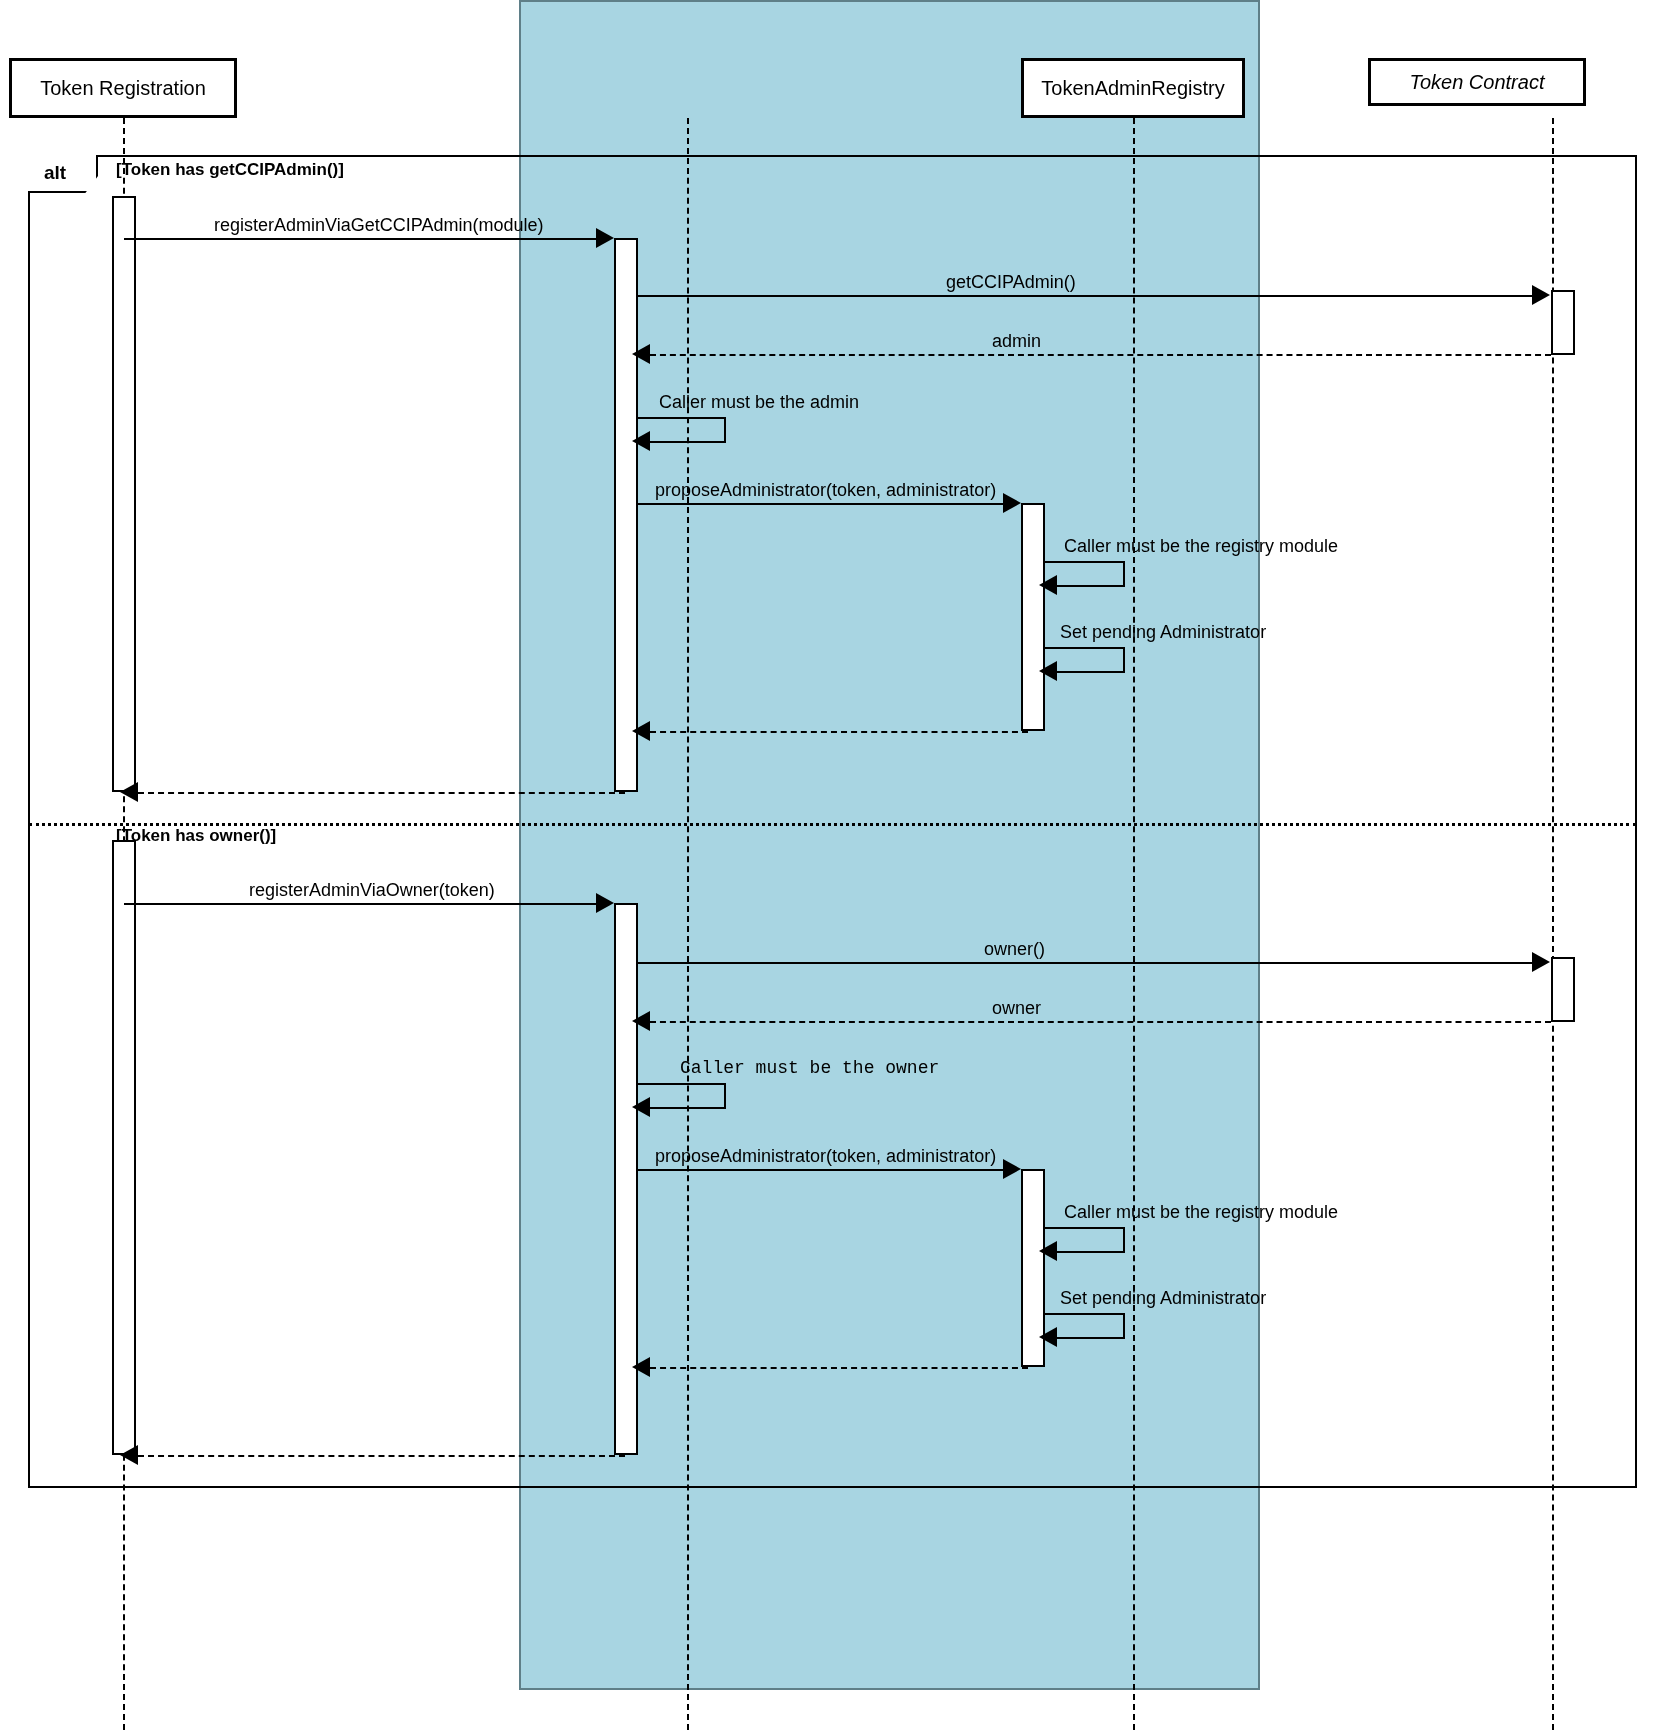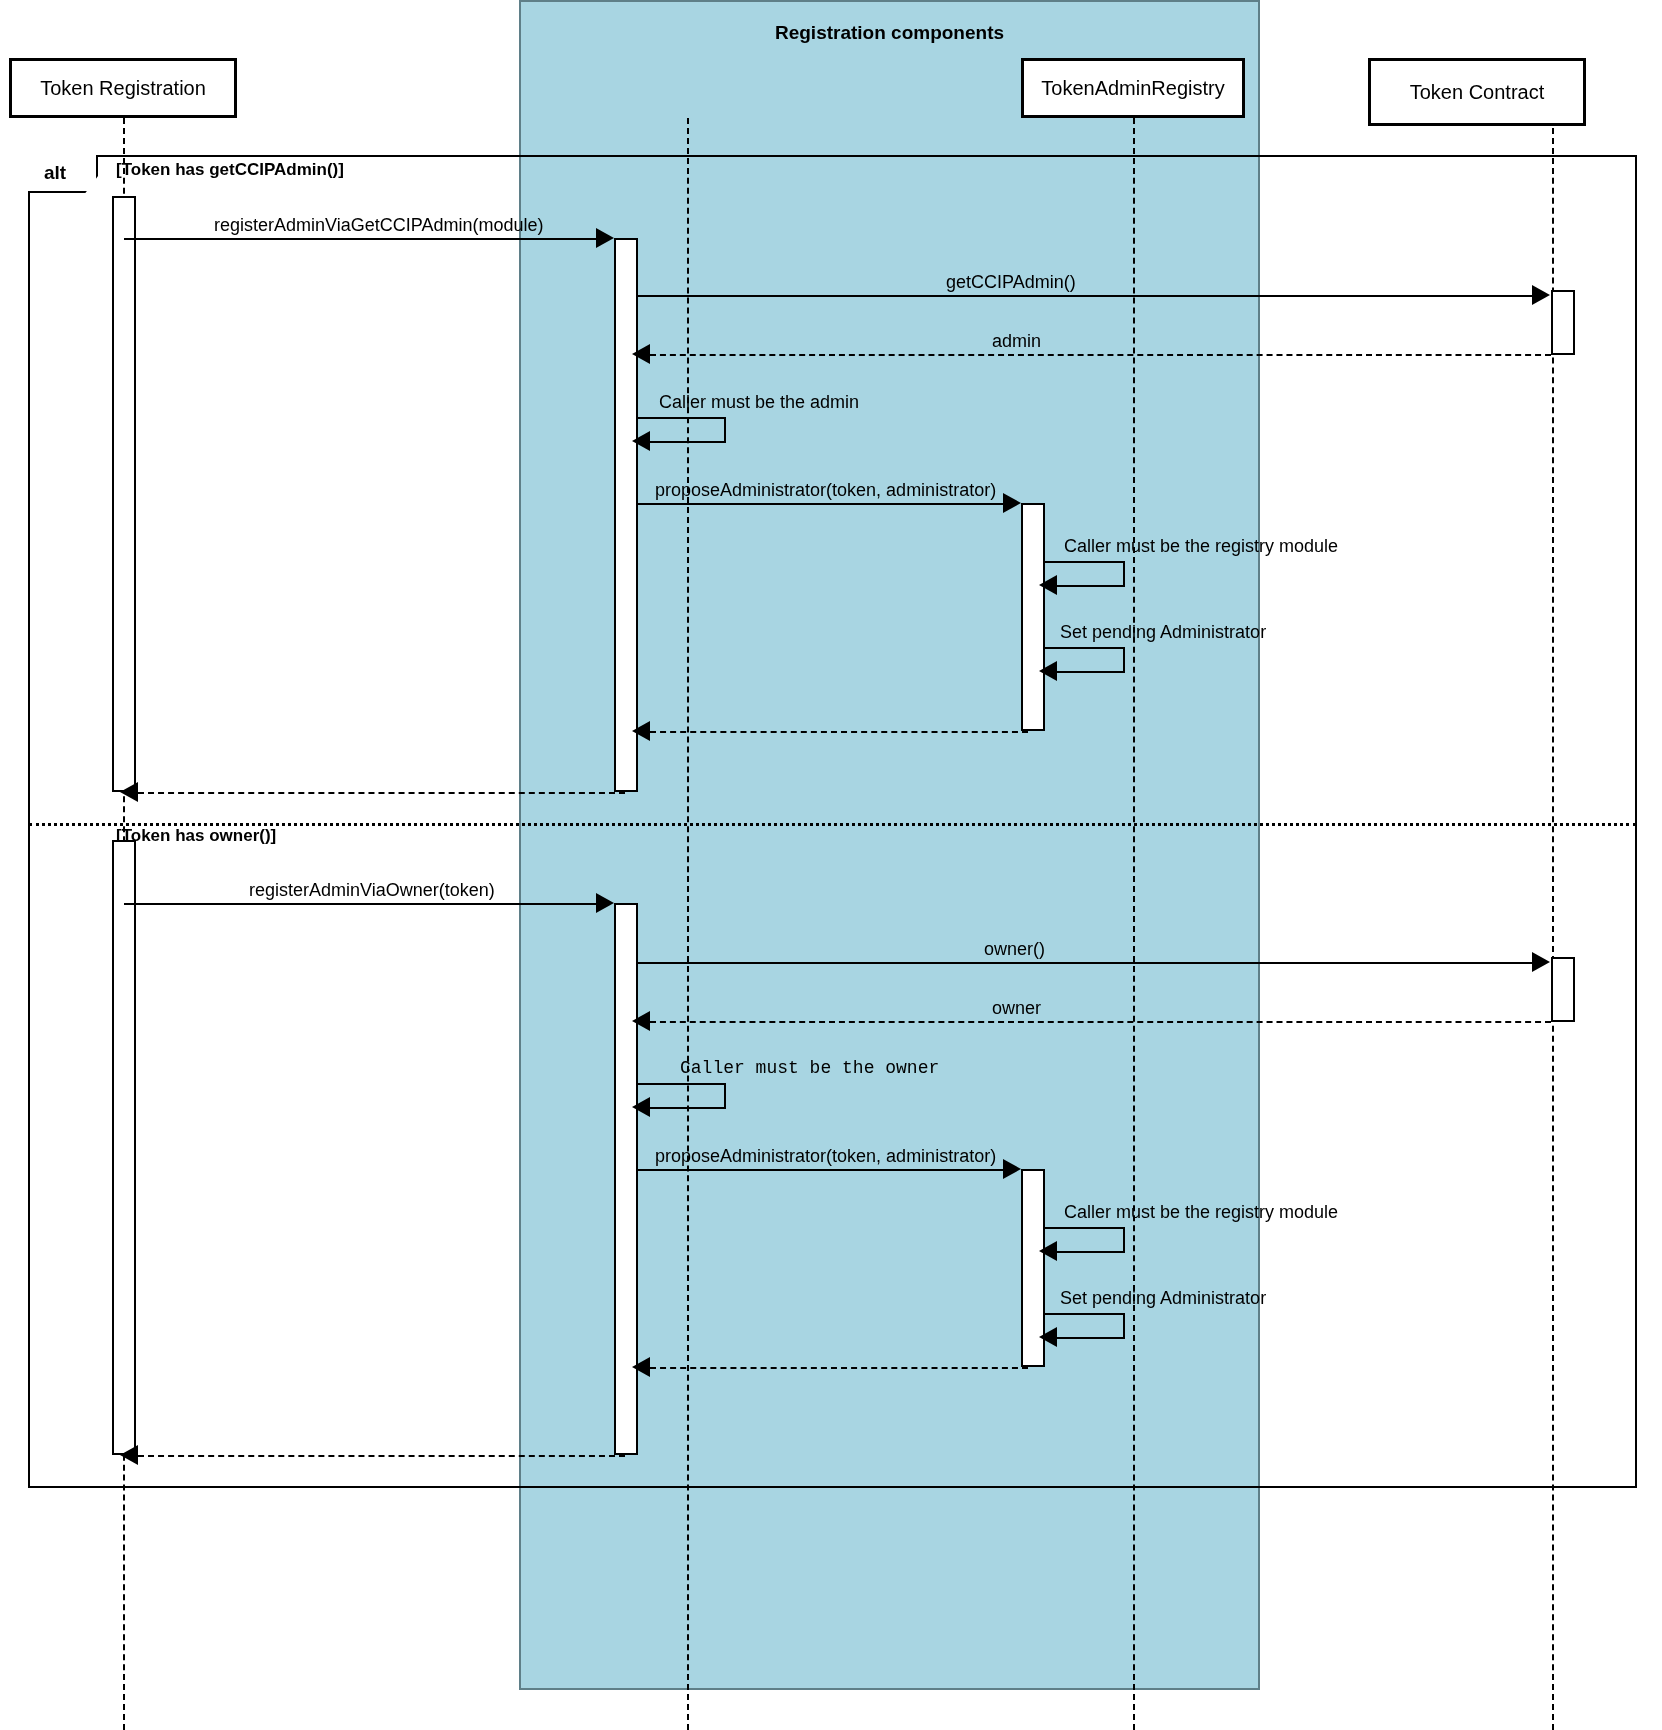--- a/index.html
+++ b/index.html
@@ -42,34 +42,33 @@
   .self-top{position:absolute;height:0;border-top:2px solid #000;}
   .self-right{position:absolute;width:0;border-left:2px solid #000;}
   .self-bottom{position:absolute;height:0;border-top:2px solid #000;}
 </style>
 </head>
 <body>
 
 <div id="stage">
 
   <div class="group-box" style="left:519px;top:0px;width:741px;height:1690px;"></div>
-  <div class="group-title" style="left:519px;top:22px;width:741px;">Registration components</div>
 
   <div class="lifeline" style="left:123px;top:118px;height:1612px;"></div>
   <div class="lifeline" style="left:687px;top:118px;height:1612px;"></div>
   <div class="lifeline" style="left:1133px;top:118px;height:1612px;"></div>
   <div class="lifeline" style="left:1552px;top:118px;height:1612px;"></div>
 
   <div class="participant" style="left:9px;top:58px;width:228px;height:60px;">
     <span>Token Registration</span>
   </div>
   <div class="participant" style="left:1021px;top:58px;width:224px;height:60px;">
     <span>TokenAdminRegistry</span>
   </div>
-  <div class="participant" style="left:1368px;top:58px;width:218px;height:68px;">
+  <div class="participant" style="left:1368px;top:58px;width:218px;height:48px;font-style:italic;">
     <span>Token Contract</span>
   </div>
 
   <div class="frag" style="left:28px;top:155px;width:1609px;height:1333px;"></div>
   <div class="frag-label" style="left:28px;top:155px;width:70px;height:38px;text-align:center;">
     <span>alt</span>
   </div>
   <div class="frag-cond" style="left:116px;top:160px;">[Token has getCCIPAdmin()]</div>
 
   <div class="frag-divider" style="left:29px;top:823px;width:1607px;"></div>

